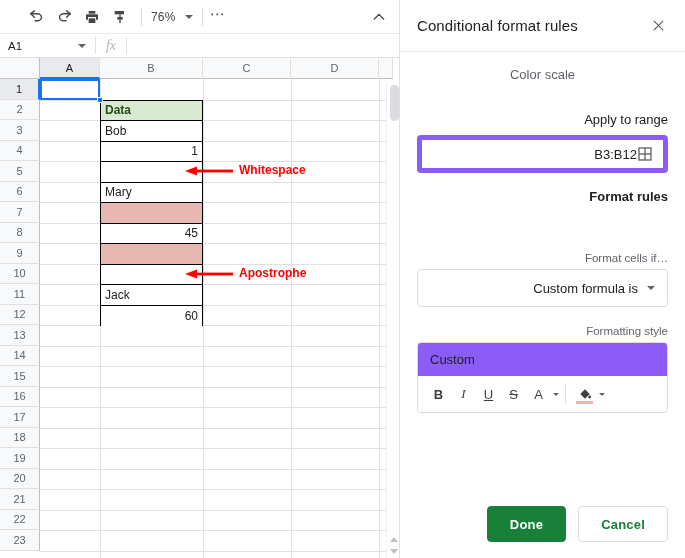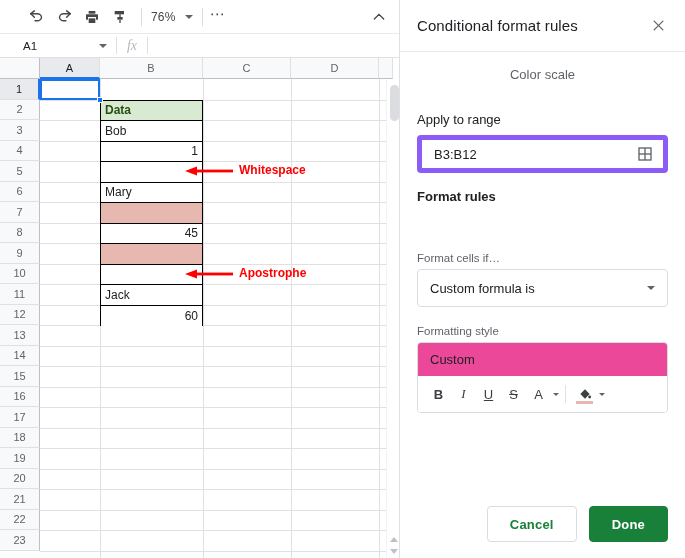--- a/index.html
+++ b/index.html
@@ -75,25 +75,24 @@
     height: 25px;
     display: flex;
     align-items: stretch;
     border-top: 1px solid #e8eaed;
     border-bottom: 1px solid #e0e0e0;
     background: #fff;
   }
   .namebox {
     width: 95px;
     display: flex; align-items: center;
-    padding-left: 2px;
+    padding-left: 8px;
     font-size: 11.5px; color: #202124;
     position: relative;
     cursor: text;
-    margin-left: 21px;
   }
   .namebox .caret-dn { position: absolute; right: 9px; top: 10px; }
   .fb-div { width: 1px; background: #e0e0e0; margin: 3px 0; }
   .fx {
     width: 30px; display: flex; align-items: center; justify-content: center;
     font-style: italic; font-family: "Liberation Serif", serif;
     color: #b5b7ba; font-size: 14px;
   }
   .fb-input {
     flex: 1; display: flex; align-items: center;
@@ -258,20 +257,21 @@
   .tab.active::after {
     content: "";
     position: absolute; left: 16px; right: 16px; bottom: 4px;
     height: 3px; background: #188038; border-radius: 2px;
   }
 
   .panel-body {
     flex: 1;
     padding: 0 17px;
     overflow: hidden;
+    text-align: right;
   }
   .sec-label {
     font-size: 13px; color: #202124; margin-top: 16px; margin-bottom: 8px;
   }
   .sec-label.bold { font-weight: bold; }
   .sub-label { font-size: 11.5px; color: #5f6368; margin-bottom: 5px; margin-top: 48px; }
 
   .range-input {
     height: 38px;
     border: 5px solid #8b5cf6;
@@ -561,21 +561,21 @@
 
       <div class="sec-label bold">Format rules</div>
       <div class="sub-label">Format cells if…</div>
       <div class="select-box">
         <span class="sv">Custom formula is</span>
         <span class="caret-dn"></span>
       </div>
 
       <div class="sub-label" style="margin-top:18px;">Formatting style</div>
       <div class="style-box">
-        <div class="style-preview" style="background: #ec4899;">
+        <div class="style-preview" style="background: #8b5cf6;">
           <span>Custom</span>
         </div>
         <div class="style-tools">
           <div class="stool b">B</div>
           <div class="stool i">I</div>
           <div class="stool u">U</div>
           <div class="stool s">S</div>
           <div class="stool">A</div>
           <div class="mini-caret"></div>
           <div class="tool-sep"></div>
@@ -585,17 +585,17 @@
               <circle cx="20" cy="17" r="2.5"></circle>
             </svg>
             <span class="fillswatch" style="background: rgb(230, 184, 175);"></span>
           </div>
           <div class="mini-caret"></div>
         </div>
       </div>
     </div>
 
     <div class="panel-foot">
+      <div class="btn btn-done" style="background: rgb(24, 128, 56); border-color: rgb(24, 128, 56);">Done</div>
       <div class="btn btn-cancel" style="color: rgb(24, 128, 56);">Cancel</div>
-      <div class="btn btn-done" style="background: rgb(24, 128, 56); border-color: rgb(24, 128, 56);">Done</div>
     </div>
   </div>
 </div>
 
 </body></html>

